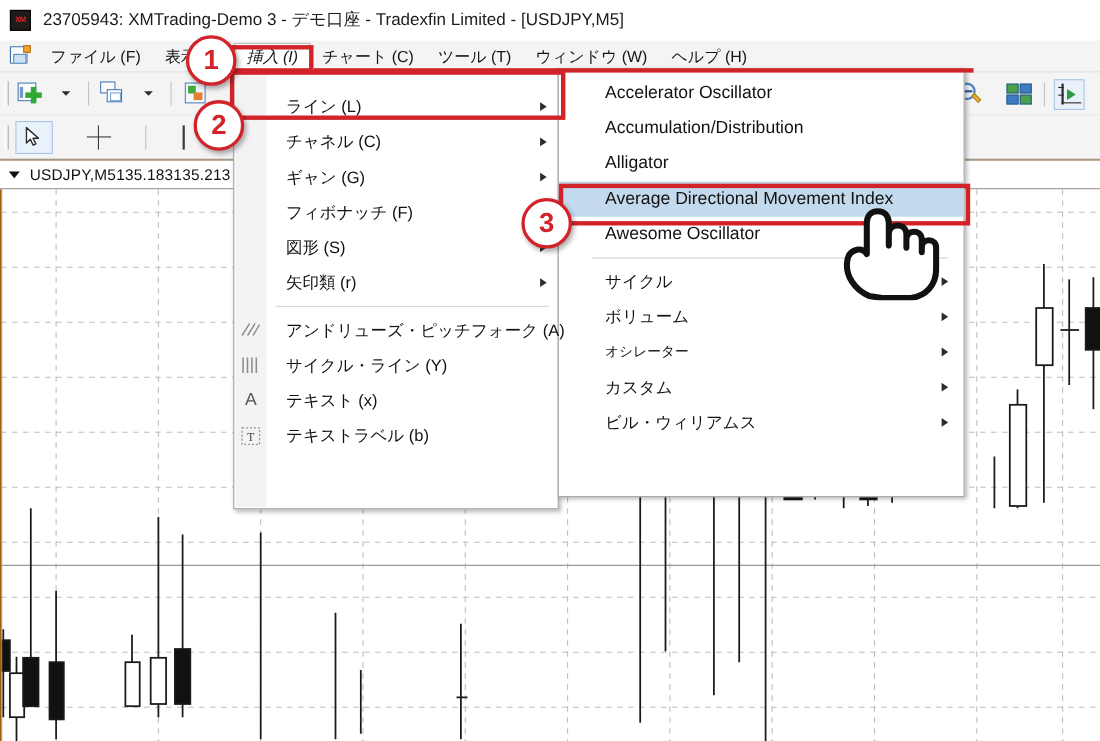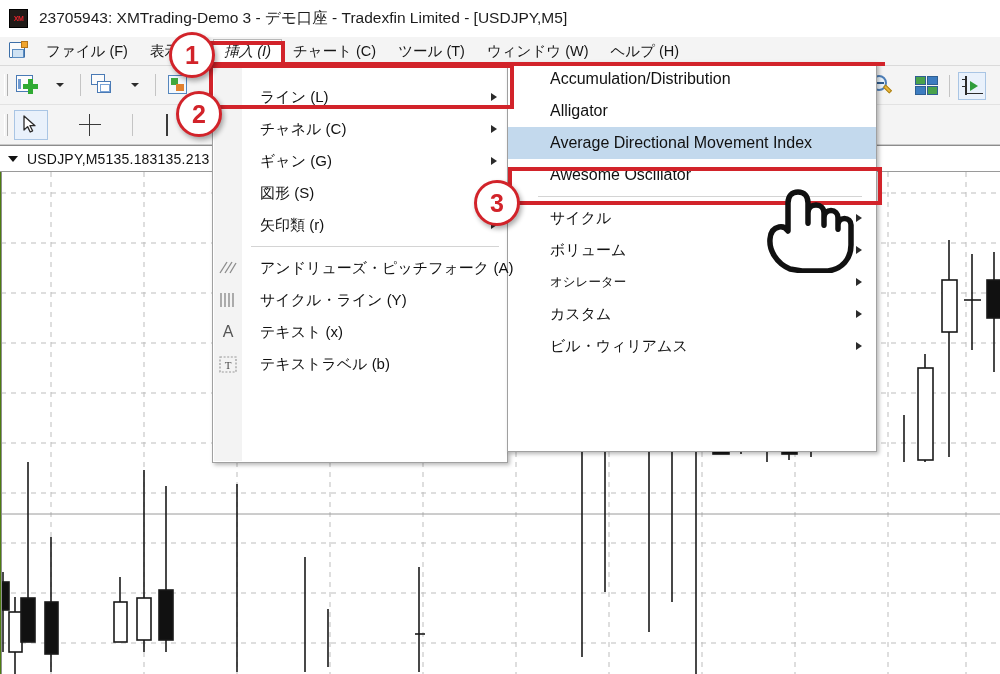--- a/index.html
+++ b/index.html
@@ -165,21 +165,21 @@
   .ic-crosshair .h,.ic-crosshair .v{ position:absolute;background:#3a3a3a;}
   .ic-crosshair .h{left:0;top:10px;width:22px;height:1.4px;}
   .ic-crosshair .v{left:10px;top:0;width:1.4px;height:22px;}
   .ic-vline{ width:2px;height:22px;background:#3a3a3a;}
   .ic-hline{ width:24px;height:2px;background:#3a3a3a;}
   .tb-btn.pressed{ background:#e9f1fb; border:1px solid #a9c5e4; }
 
   
   .chartwin{
     position:absolute; left:0; top:145px; width:1000px; height:529px;
-    background:#4d7c0f; border-top:1px solid #8c8c8c;
+    background:#a16207; border-top:1px solid #8c8c8c;
   }
   .symbolbar{
     position:absolute; left:0; top:0; width:1000px; height:26px;
     background:#ffffff; display:flex; align-items:center; padding-left:8px;
     border-bottom:1px solid #9a9a9a;
   }
   .sym-caret{
     width:0;height:0;border-left:5px solid transparent;border-right:5px solid transparent;
     border-top:6px solid #111; margin-right:9px;
   }
@@ -477,20 +477,24 @@
     </div>
     <div class="mrow">
       <span>チャネル (C)</span>
       <span class="arr"></span>
     </div>
     <div class="mrow">
       <span>ギャン (G)</span>
       <span class="arr"></span>
     </div>
     <div class="mrow">
+      <span>フィボナッチ (F)</span>
+      <span class="arr"></span>
+    </div>
+    <div class="mrow">
       <span>図形 (S)</span>
       <span class="arr"></span>
     </div>
     <div class="mrow">
       <span>矢印類 (r)</span>
       <span class="arr"></span>
     </div>
 
     <div class="msep"></div>
 
@@ -529,20 +533,23 @@
           <rect x="1" y="1" width="16" height="15" fill="none" stroke="#9a9a9a" stroke-width="1.2" stroke-dasharray="2,1.6"></rect>
           <text x="9" y="13" font-size="11" text-anchor="middle" fill="#4a4a4a" font-family="Liberation Serif, serif">T</text>
         </svg>
       </span>
       <span>テキストラベル (b)</span>
     </div>
   </div>
 
   <div class="popup" style="left:507px; top:62px; width:370px; height:390px;">
 
+    <div class="mrow2" style="margin-top:6px">
+      <span>Accelerator Oscillator</span>
+    </div>
     <div class="mrow2">
       <span>Accumulation/Distribution</span>
     </div>
     <div class="mrow2">
       <span>Alligator</span>
     </div>
     <div class="mrow2 sel">
       <span>Average Directional Movement Index</span>
     </div>
     <div class="mrow2">

